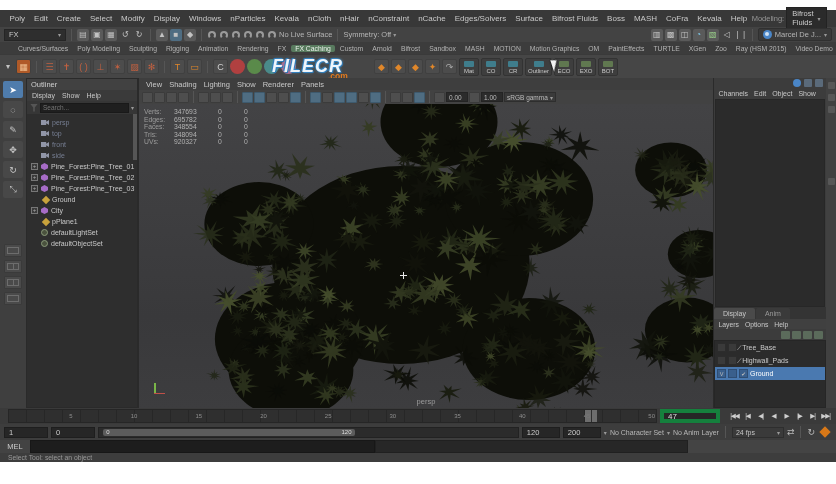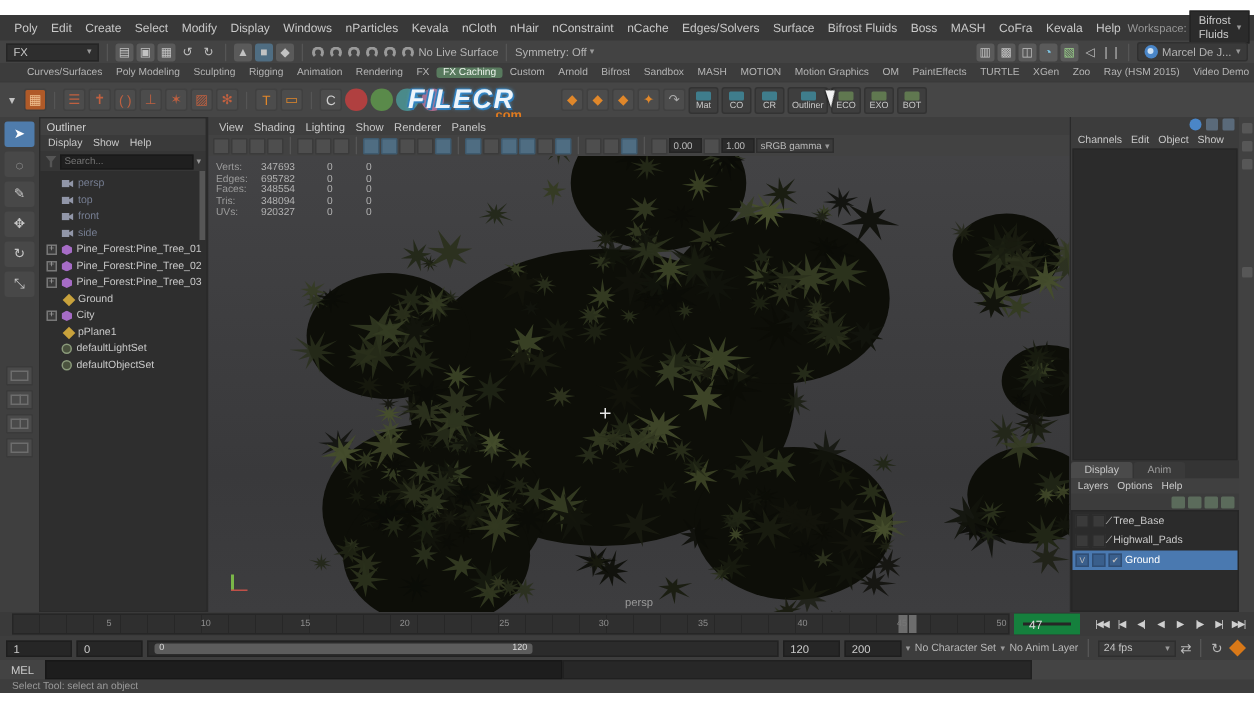--- a/index.html
+++ b/index.html
@@ -116,21 +116,21 @@
 .pencil{font-size:7px;color:#b8b8b8;font-style:italic;flex:none}
 .rightstrip{width:10px;background:#414141;display:flex;flex-direction:column;align-items:center;gap:5px;padding-top:4px}
 .rs-ic{width:7px;height:7px;background:#575757;border-radius:1px;flex:none}
 
 .timeslider{position:absolute;top:398px;left:0;width:836px;height:16px;display:flex;align-items:stretch;background:#3a3a3a;padding:1px 0 1px 8px}
 .timeline{position:relative;flex:1;background:#2f2f2f;border:1px solid #262626;background-image:repeating-linear-gradient(90deg,transparent 0 17px,#272727 17px 18px)}
 .tl-labels{position:absolute;inset:0;display:flex}
 .tl-labels span{flex:1;text-align:right;font-size:6px;color:#8e8e8e;line-height:13px;padding-right:1px}
 .tl-marker{position:absolute;left:89%;top:0;bottom:0;width:12px;background:#747474;opacity:.9}
 .tl-marker::after{content:'';position:absolute;left:50%;top:0;bottom:0;width:1px;background:#2e2e2e}
-.cur-frame{width:44px;margin-left:3px;background:#262626;border:6px solid #15803d;font-size:8px;color:#ddd;display:flex;align-items:center;padding-left:4px}
+.cur-frame{width:60px;margin-left:3px;background:#262626;border:4px solid #15803d;font-size:8px;color:#ddd;display:flex;align-items:center;padding-left:4px}
 .playback{width:116px;display:flex;align-items:center;justify-content:flex-end;gap:0;padding:0 4px}
 .pb{font-size:6.5px;color:#cfcfcf;width:13px;text-align:center;letter-spacing:-1px}
 
 .rangerow{position:absolute;top:414px;left:0;width:836px;height:16px;background:#3d3d3d;display:flex;align-items:center;gap:3px;padding:0 4px}
 .rr-field{width:44px;height:11px;background:#262626;border:1px solid #1e1e1e;font-size:7.5px;color:#ccc;display:flex;align-items:center;padding-left:4px;flex:none}
 .rr-field.sm{width:38px}
 .rangebar{flex:1;height:11px;background:#2b2b2b;border:1px solid #222;position:relative;min-width:120px}
 .range-handle{position:absolute;left:1%;width:60%;top:1px;bottom:1px;background:#5c5c5c;border-radius:2px;display:flex;justify-content:space-between;align-items:center;font-size:6px;color:#ddd;padding:0 3px}
 .rr-text{font-size:7px;color:#b8b8b8;white-space:nowrap;flex:none}
 .fps-dd{width:52px;height:11px;background:#3a3a3a;border:1px solid #2e2e2e;font-size:7px;color:#c5c5c5;display:flex;align-items:center;justify-content:space-between;padding:0 3px;flex:none}
@@ -166,21 +166,21 @@
         <span class="mi">Edges/Solvers</span>
         <span class="mi">Surface</span>
         <span class="mi">Bifrost Fluids</span>
         <span class="mi">Boss</span>
         <span class="mi">MASH</span>
         <span class="mi">CoFra</span>
         <span class="mi">Kevala</span>
         <span class="mi">Help</span>
       </div>
     <span class="spacer"></span>
-    <span class="ws-label">Workspace:</span>
+    <span class="ws-label">Modeling:</span>
     <span class="ws-box">
         <span>Bifrost Fluids</span>
         <span class="dd-arrow">▾</span>
       </span>
     <span class="mb-ic"></span>
     <span class="mb-ic"></span>
   </div>
 
   <div class="row statusline">
     <span class="sel-box">

